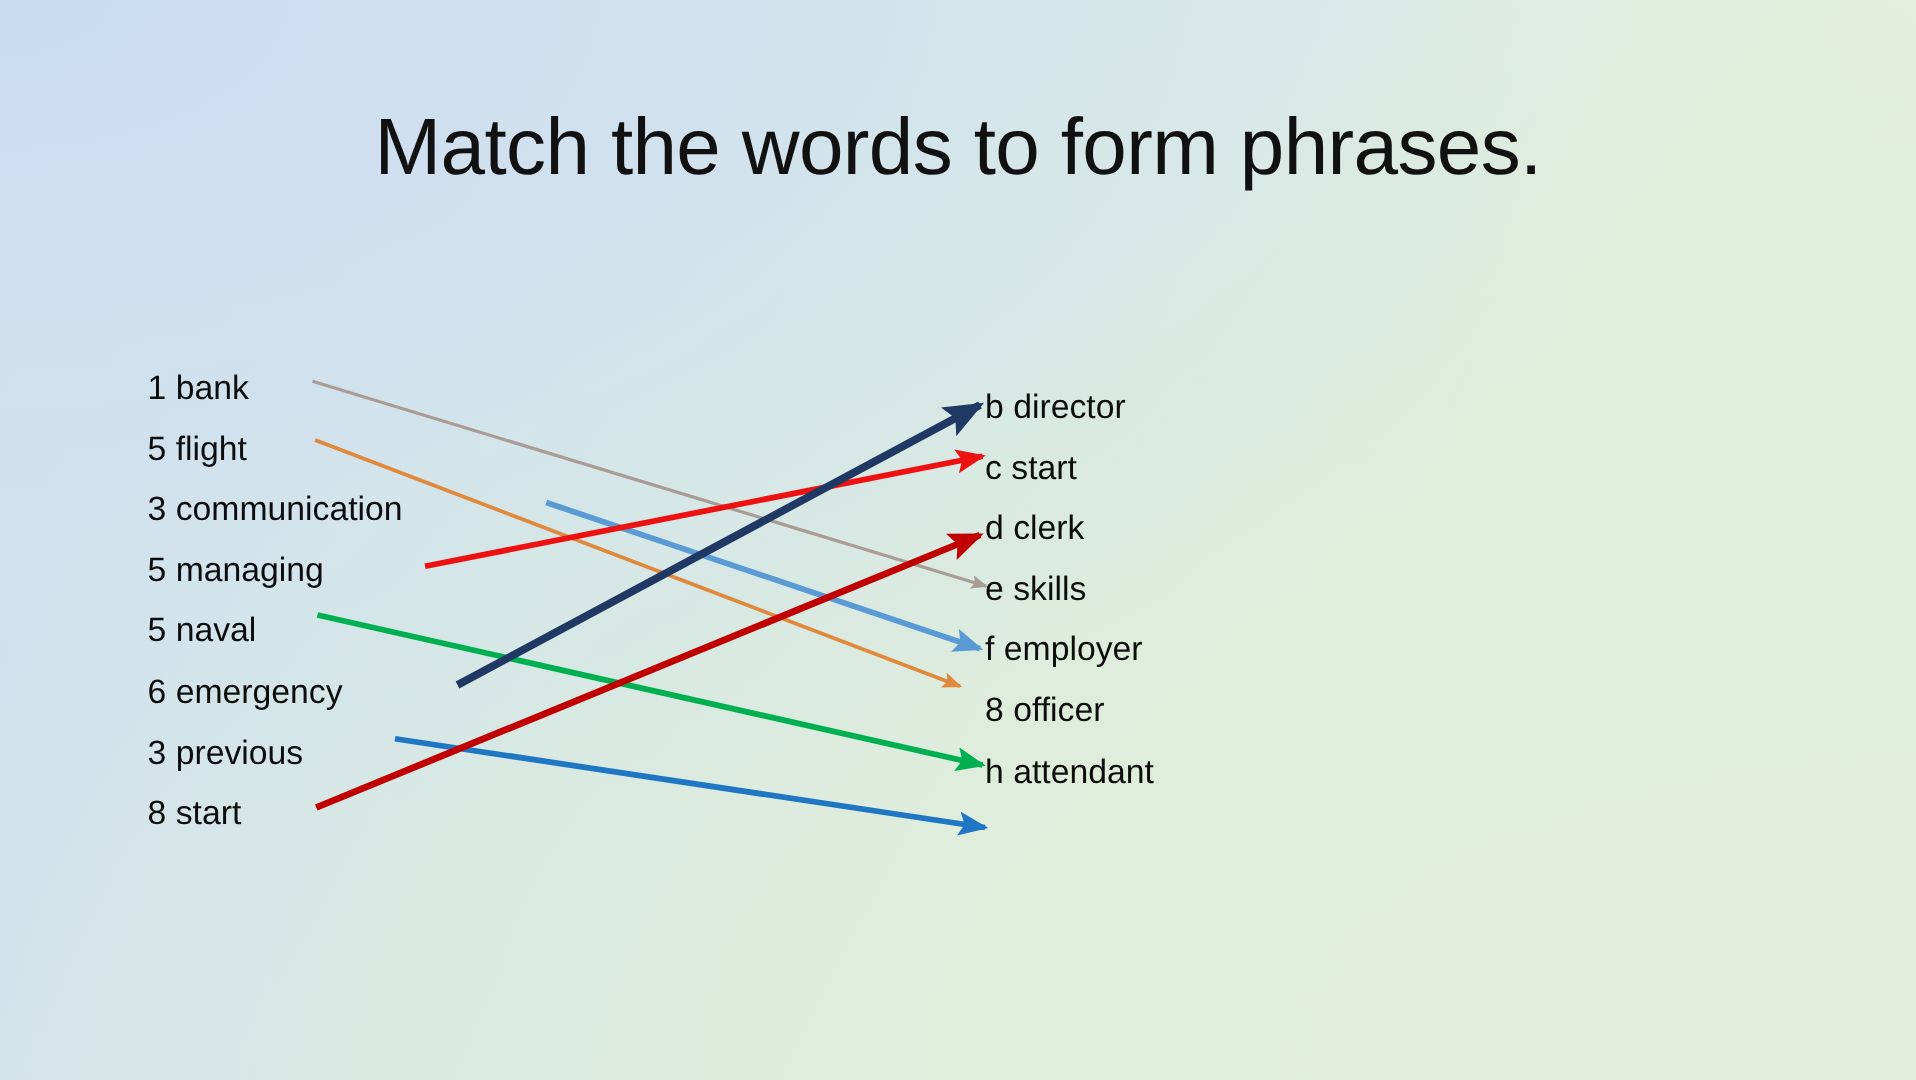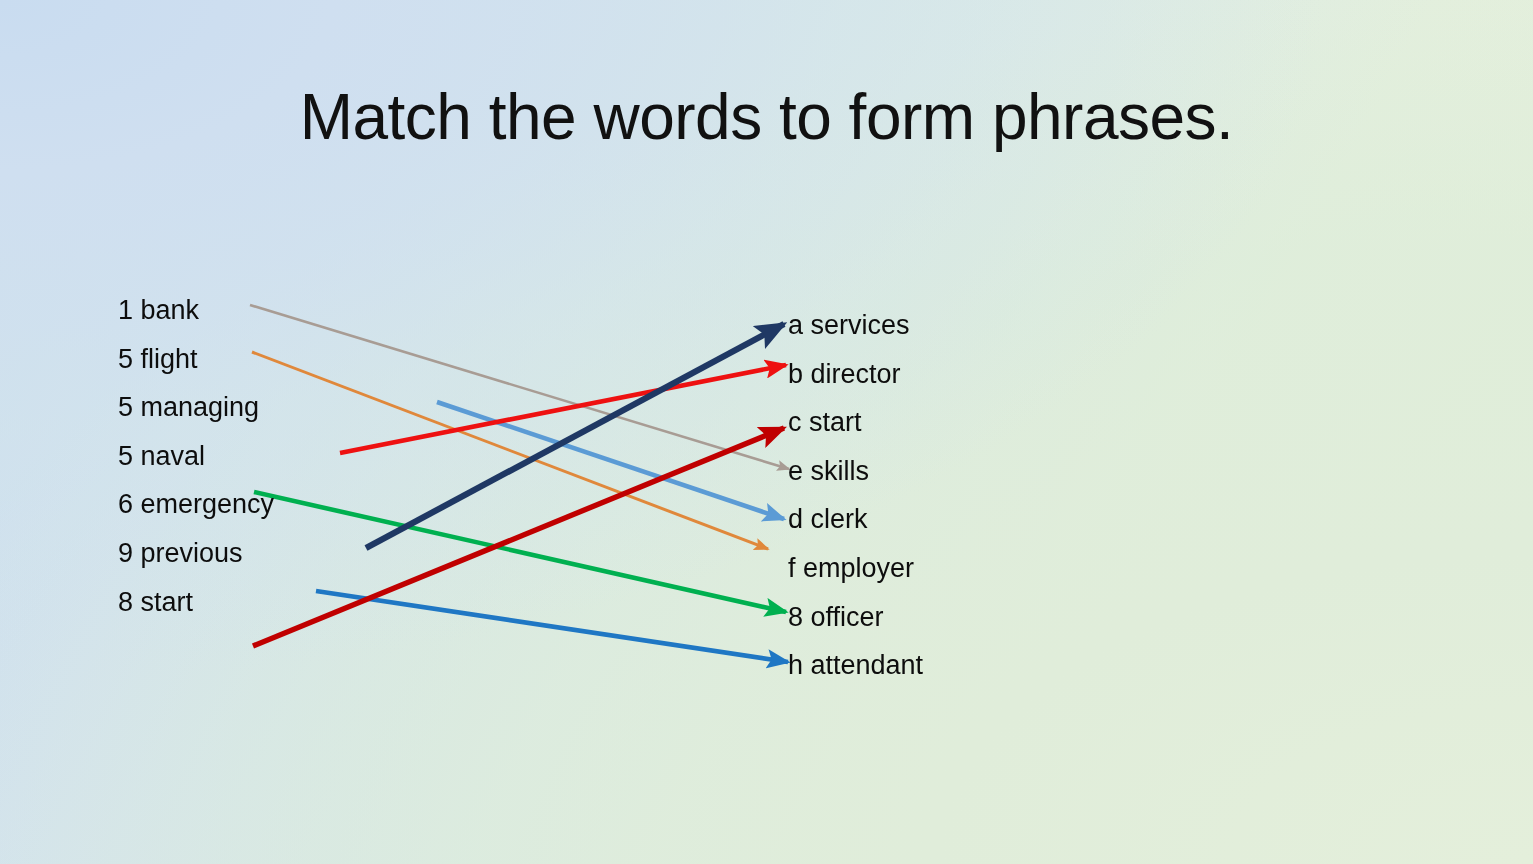--- a/index.html
+++ b/index.html
@@ -106,31 +106,31 @@
       <line x1="340" y1="453" x2="786" y2="365" stroke="#ee1111" stroke-width="4.6" stroke-linecap="butt" marker-end="url(#ah-managing-to-director)"></line>
       <line x1="254" y1="492" x2="786" y2="612" stroke="#00b050" stroke-width="4.6" stroke-linecap="butt" marker-end="url(#ah-naval-to-officer)"></line>
       <line x1="366" y1="548" x2="784" y2="324" stroke="#1f3864" stroke-width="6.2" stroke-linecap="butt" marker-end="url(#ah-emergency-to-services)"></line>
       <line x1="316" y1="591" x2="788" y2="662" stroke="#1f77c4" stroke-width="4.6" stroke-linecap="butt" marker-end="url(#ah-previous-to-employer)"></line>
       <line x1="253" y1="646" x2="784" y2="428" stroke="#c00000" stroke-width="5.4" stroke-linecap="butt" marker-end="url(#ah-start-to-date)"></line>
     </svg>
 
   <div id="left-column" class="column">
     <span class="word-item">1 bank</span>
     <span class="word-item">5 flight</span>
+    <span class="word-item">3 communication</span>
     <span class="word-item">5 managing</span>
     <span class="word-item">5 naval</span>
     <span class="word-item">6 emergency</span>
-    <span class="word-item">9 previous</span>
+    <span class="word-item">3 previous</span>
     <span class="word-item">8 start</span>
   </div>
 
   <div id="right-column" class="column">
-    <span class="word-item">a services</span>
     <span class="word-item">b director</span>
     <span class="word-item">c start</span>
+    <span class="word-item">d clerk</span>
     <span class="word-item">e skills</span>
-    <span class="word-item">d clerk</span>
     <span class="word-item">f employer</span>
     <span class="word-item">8 officer</span>
     <span class="word-item">h attendant</span>
   </div>
 
 </div>
 
 </body></html>

